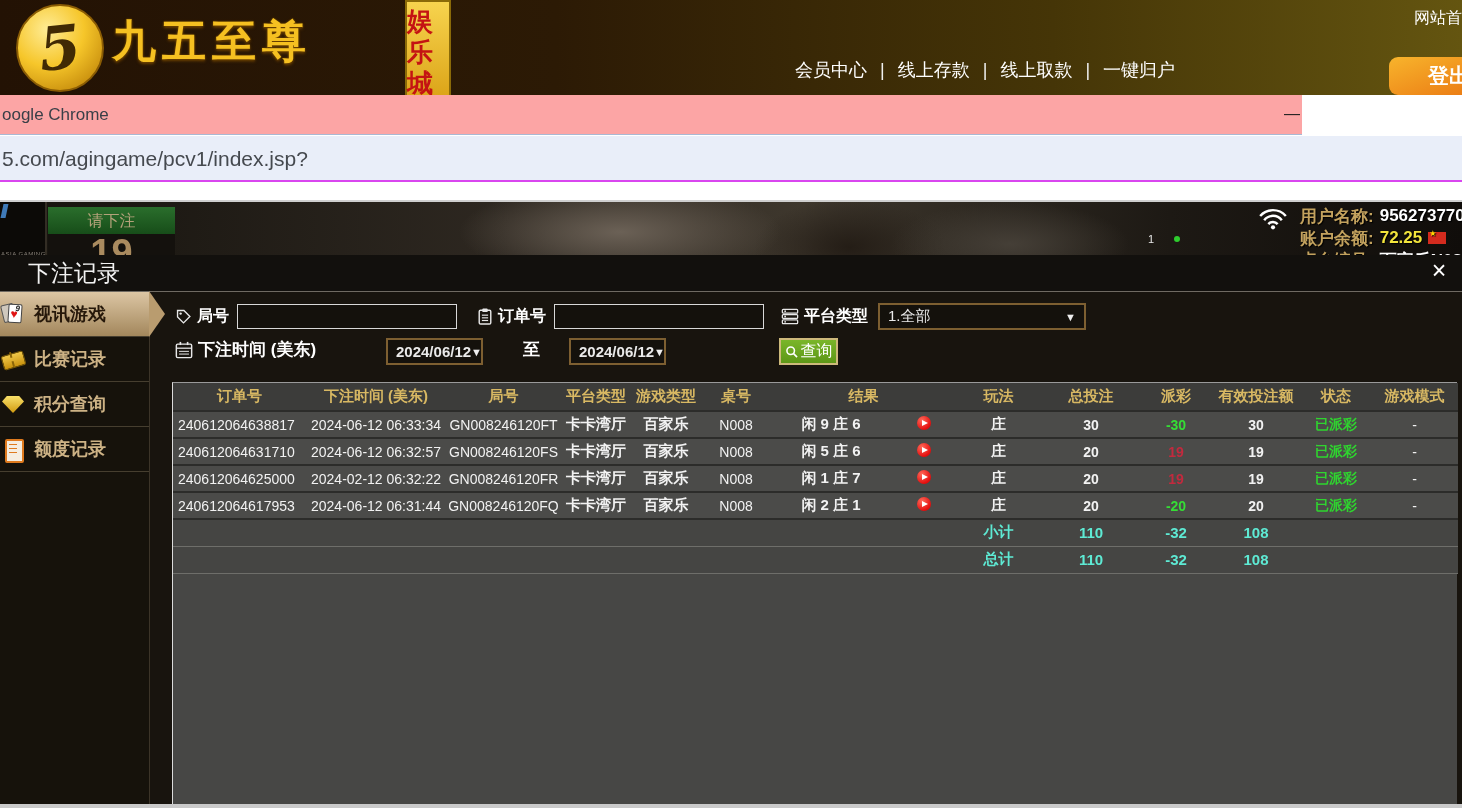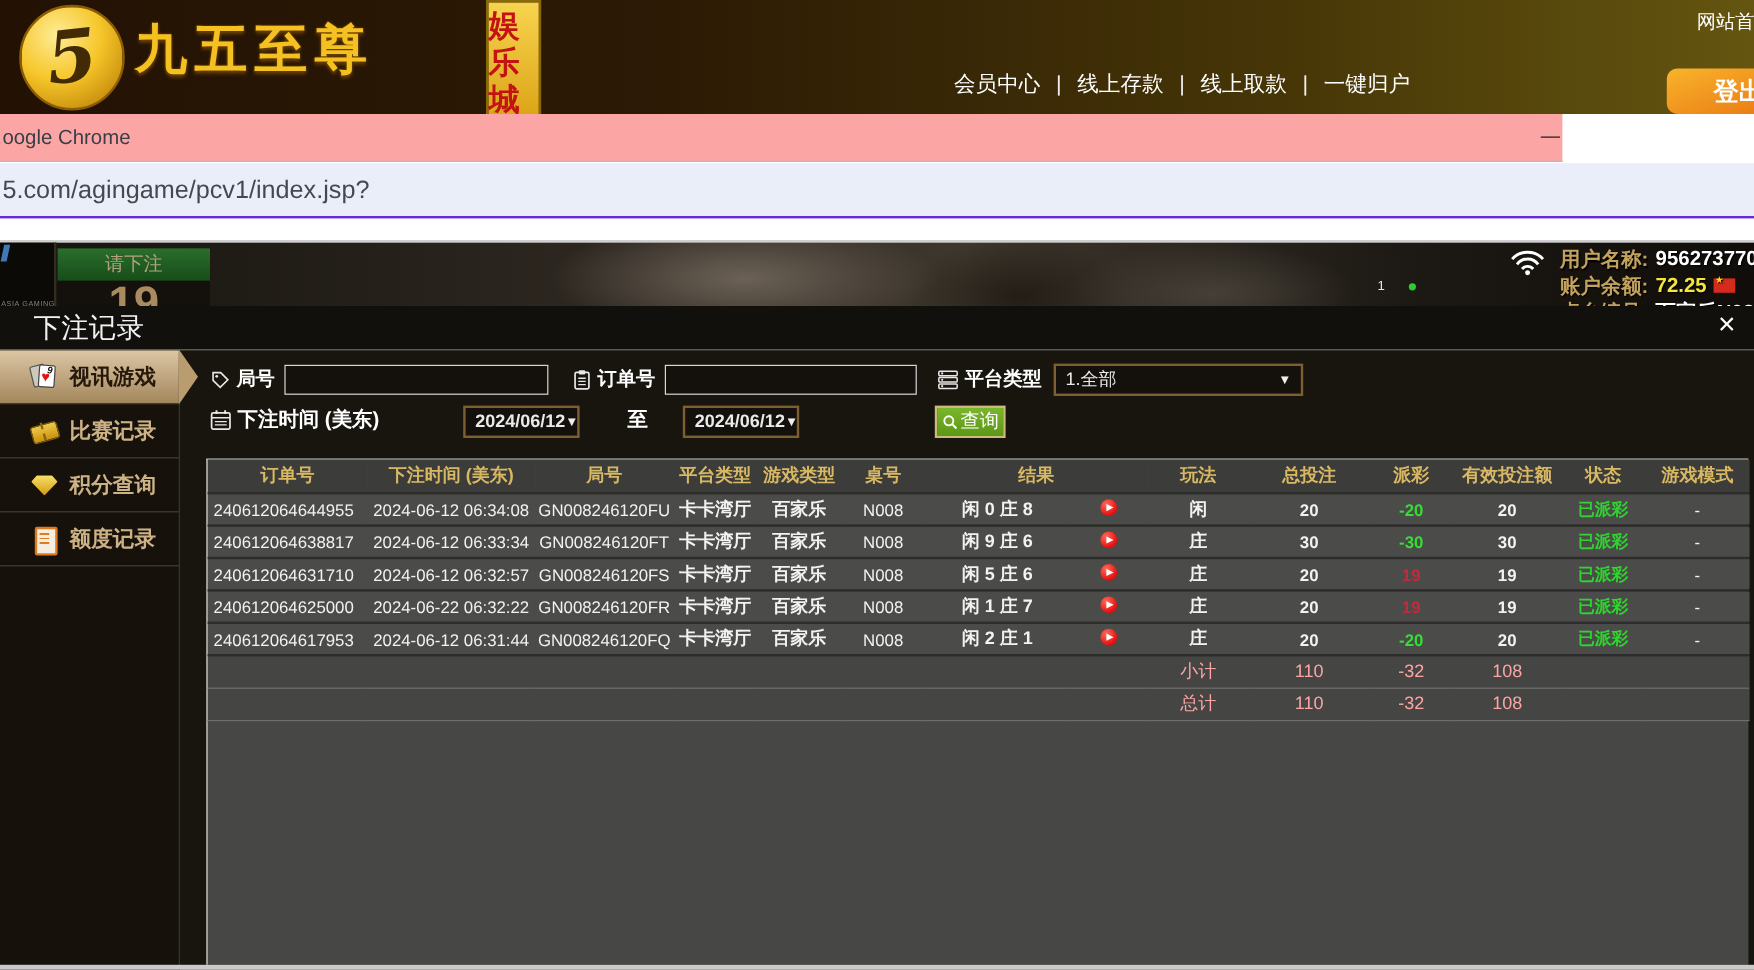--- a/index.html
+++ b/index.html
@@ -29,21 +29,21 @@
   .logout-btn { position:absolute; left:1389px; top:57px; width:120px; height:38px;
     background:linear-gradient(160deg,#f8b42c,#e8700f); border:none; border-radius:9px 0 0 9px;
     color:#fff; font-size:21px; font-weight:bold; text-align:center; cursor:pointer; }
 
   
   .chrome-titlebar { position:absolute; left:0; top:95px; width:1302px; height:40px;
     background:#fca5a5; border-bottom:1px solid #a9b8d4; }
   .win-title { position:absolute; left:2px; top:0; line-height:40px; font-size:17px; color:#3a3f47; }
   .win-min { position:absolute; right:2px; top:0; line-height:38px; font-size:16px; color:#222; }
   .chrome-urlbar { position:absolute; left:0; top:136px; width:1462px; height:46px;
-    background:#e9eef9; border-bottom:2px solid #6d28d9; }
+    background:#e9eef9; border-bottom:2px solid #d946ef; }
   .url-text { position:absolute; left:2px; top:0; line-height:45px; font-size:21px; color:#45494f; }
 
   
   .game-bar { position:absolute; left:0; top:200px; width:1462px; height:71px; overflow:hidden;
     border-top:2px solid #cfcfcf;
     background:
       radial-gradient(ellipse 230px 70px at 620px 30px, #6b6156 0%, rgba(0,0,0,0) 70%),
       radial-gradient(ellipse 170px 60px at 1010px 42px, #453f37 0%, rgba(0,0,0,0) 70%),
       radial-gradient(ellipse 120px 60px at 850px 45px, #241d16 0%, rgba(0,0,0,0) 80%),
       linear-gradient(90deg,#16130e 0%,#2e2821 35%,#3e372d 55%,#1d1914 80%,#100d0a 100%); }
@@ -74,21 +74,21 @@
   .modal-titlebar { position:absolute; left:0; top:0; width:1462px; height:37px; background:#12100d;
     border-bottom:1px solid #6f6a62; }
   .modal-title { position:absolute; left:28px; top:3px; font-size:23px; color:#f2f2f2; }
   .modal-close { position:absolute; right:8px; top:1px; font-size:25px; color:#fff; width:30px;
     text-align:center; cursor:pointer; }
 
   
   .sidebar { position:absolute; left:0; top:37px; width:150px; bottom:0; background:#16120b;
     border-right:1px solid #3c3428; }
   .side-item { position:relative; height:45px; display:flex; align-items:center; gap:9px;
-    padding-left:25px; border-bottom:1px solid #463e2f; color:#cdb285; font-size:18px;
+    padding-left:1px; border-bottom:1px solid #463e2f; color:#cdb285; font-size:18px;
     font-weight:bold; cursor:pointer; }
   .side-item.active { background:linear-gradient(180deg,#dcc6a4,#a3875c); color:#26180a; }
   .side-item.active::after { content:""; position:absolute; right:-16px; top:50%; margin-top:-23px;
     border-left:16px solid #b99c6f; border-top:23px solid transparent; border-bottom:23px solid transparent; }
   
   .icon-cards { position:relative; width:24px; height:24px; flex:0 0 24px; }
   .icon-cards .card-back { position:absolute; left:1px; top:2px; width:13px; height:18px;
     background:#cfc8bd; border:1px solid #555; border-radius:2px; transform:rotate(-14deg); }
   .icon-cards .card-front { position:absolute; left:7px; top:2px; width:14px; height:19px;
     background:#fff; border:1px solid #444; border-radius:2px; transform:rotate(4deg); }
@@ -135,21 +135,21 @@
     border-bottom:2px solid #2c2c2a; white-space:nowrap; overflow:hidden; }
   td { height:27px; background:#4b4b49; color:#f2f2f2; font-size:14px; text-align:center;
     border-bottom:2px solid #2c2c2a; white-space:nowrap; overflow:hidden; vertical-align:middle; }
   td.left { text-align:left; padding-left:5px; }
   td.cjk { font-weight:bold; font-size:15px; }
   td.num { font-weight:bold; }
   .pay-green { color:#35dd35; }
   .pay-red { color:#c22a3e; }
   .status-green { color:#2fd42f; font-weight:bold; }
   tr.sum-row td { background:#454543; border-top:1px solid #6e6e6a; border-bottom:1px solid #6e6e6a; }
-  tr.sum-row td.sum { color:#fca5a5; font-weight:normal; font-size:15px; }
+  tr.sum-row td.sum { color:#5eead4; font-weight:bold; font-size:15px; }
   .play-icon { display:inline-block; width:14px; height:14px; border-radius:50%;
     background:radial-gradient(circle at 35% 30%,#ff6a5a,#e40c0c 72%); position:relative; cursor:pointer; }
   .play-icon::after { content:""; position:absolute; left:5px; top:3.5px;
     border-left:6px solid #fff; border-top:3.5px solid transparent; border-bottom:3.5px solid transparent; }
 
   .page-bottom { position:absolute; left:0; top:804px; width:1462px; height:4px; background:#cacaca; z-index:60; }
   svg { display:block; }
 </style>
 </head>
 <body>
@@ -351,36 +351,20 @@
               <th>玩法</th>
               <th>总投注</th>
               <th>派彩</th>
               <th>有效投注额</th>
               <th>状态</th>
               <th>游戏模式</th>
             </tr>
           </thead>
           <tbody>
             <tr>
-              <td class="left">240612064644955</td>
-              <td>2024-06-12 06:34:08</td>
-              <td>GN008246120FU</td>
-              <td class="cjk">卡卡湾厅</td>
-              <td class="cjk">百家乐</td>
-              <td>N008</td>
-              <td class="cjk">闲 0 庄 8</td>
-              <td><span class="play-icon"></span></td>
-              <td class="cjk">闲</td>
-              <td class="num">20</td>
-              <td class="num pay-green">-20</td>
-              <td class="num">20</td>
-              <td class="status-green">已派彩</td>
-              <td>-</td>
-            </tr>
-            <tr>
               <td class="left">240612064638817</td>
               <td>2024-06-12 06:33:34</td>
               <td>GN008246120FT</td>
               <td class="cjk">卡卡湾厅</td>
               <td class="cjk">百家乐</td>
               <td>N008</td>
               <td class="cjk">闲 9 庄 6</td>
               <td><span class="play-icon"></span></td>
               <td class="cjk">庄</td>
               <td class="num">30</td>
@@ -400,21 +384,21 @@
               <td><span class="play-icon"></span></td>
               <td class="cjk">庄</td>
               <td class="num">20</td>
               <td class="num pay-red">19</td>
               <td class="num">19</td>
               <td class="status-green">已派彩</td>
               <td>-</td>
             </tr>
             <tr>
               <td class="left">240612064625000</td>
-              <td>2024-06-22 06:32:22</td>
+              <td>2024-02-12 06:32:22</td>
               <td>GN008246120FR</td>
               <td class="cjk">卡卡湾厅</td>
               <td class="cjk">百家乐</td>
               <td>N008</td>
               <td class="cjk">闲 1 庄 7</td>
               <td><span class="play-icon"></span></td>
               <td class="cjk">庄</td>
               <td class="num">20</td>
               <td class="num pay-red">19</td>
               <td class="num">19</td>

